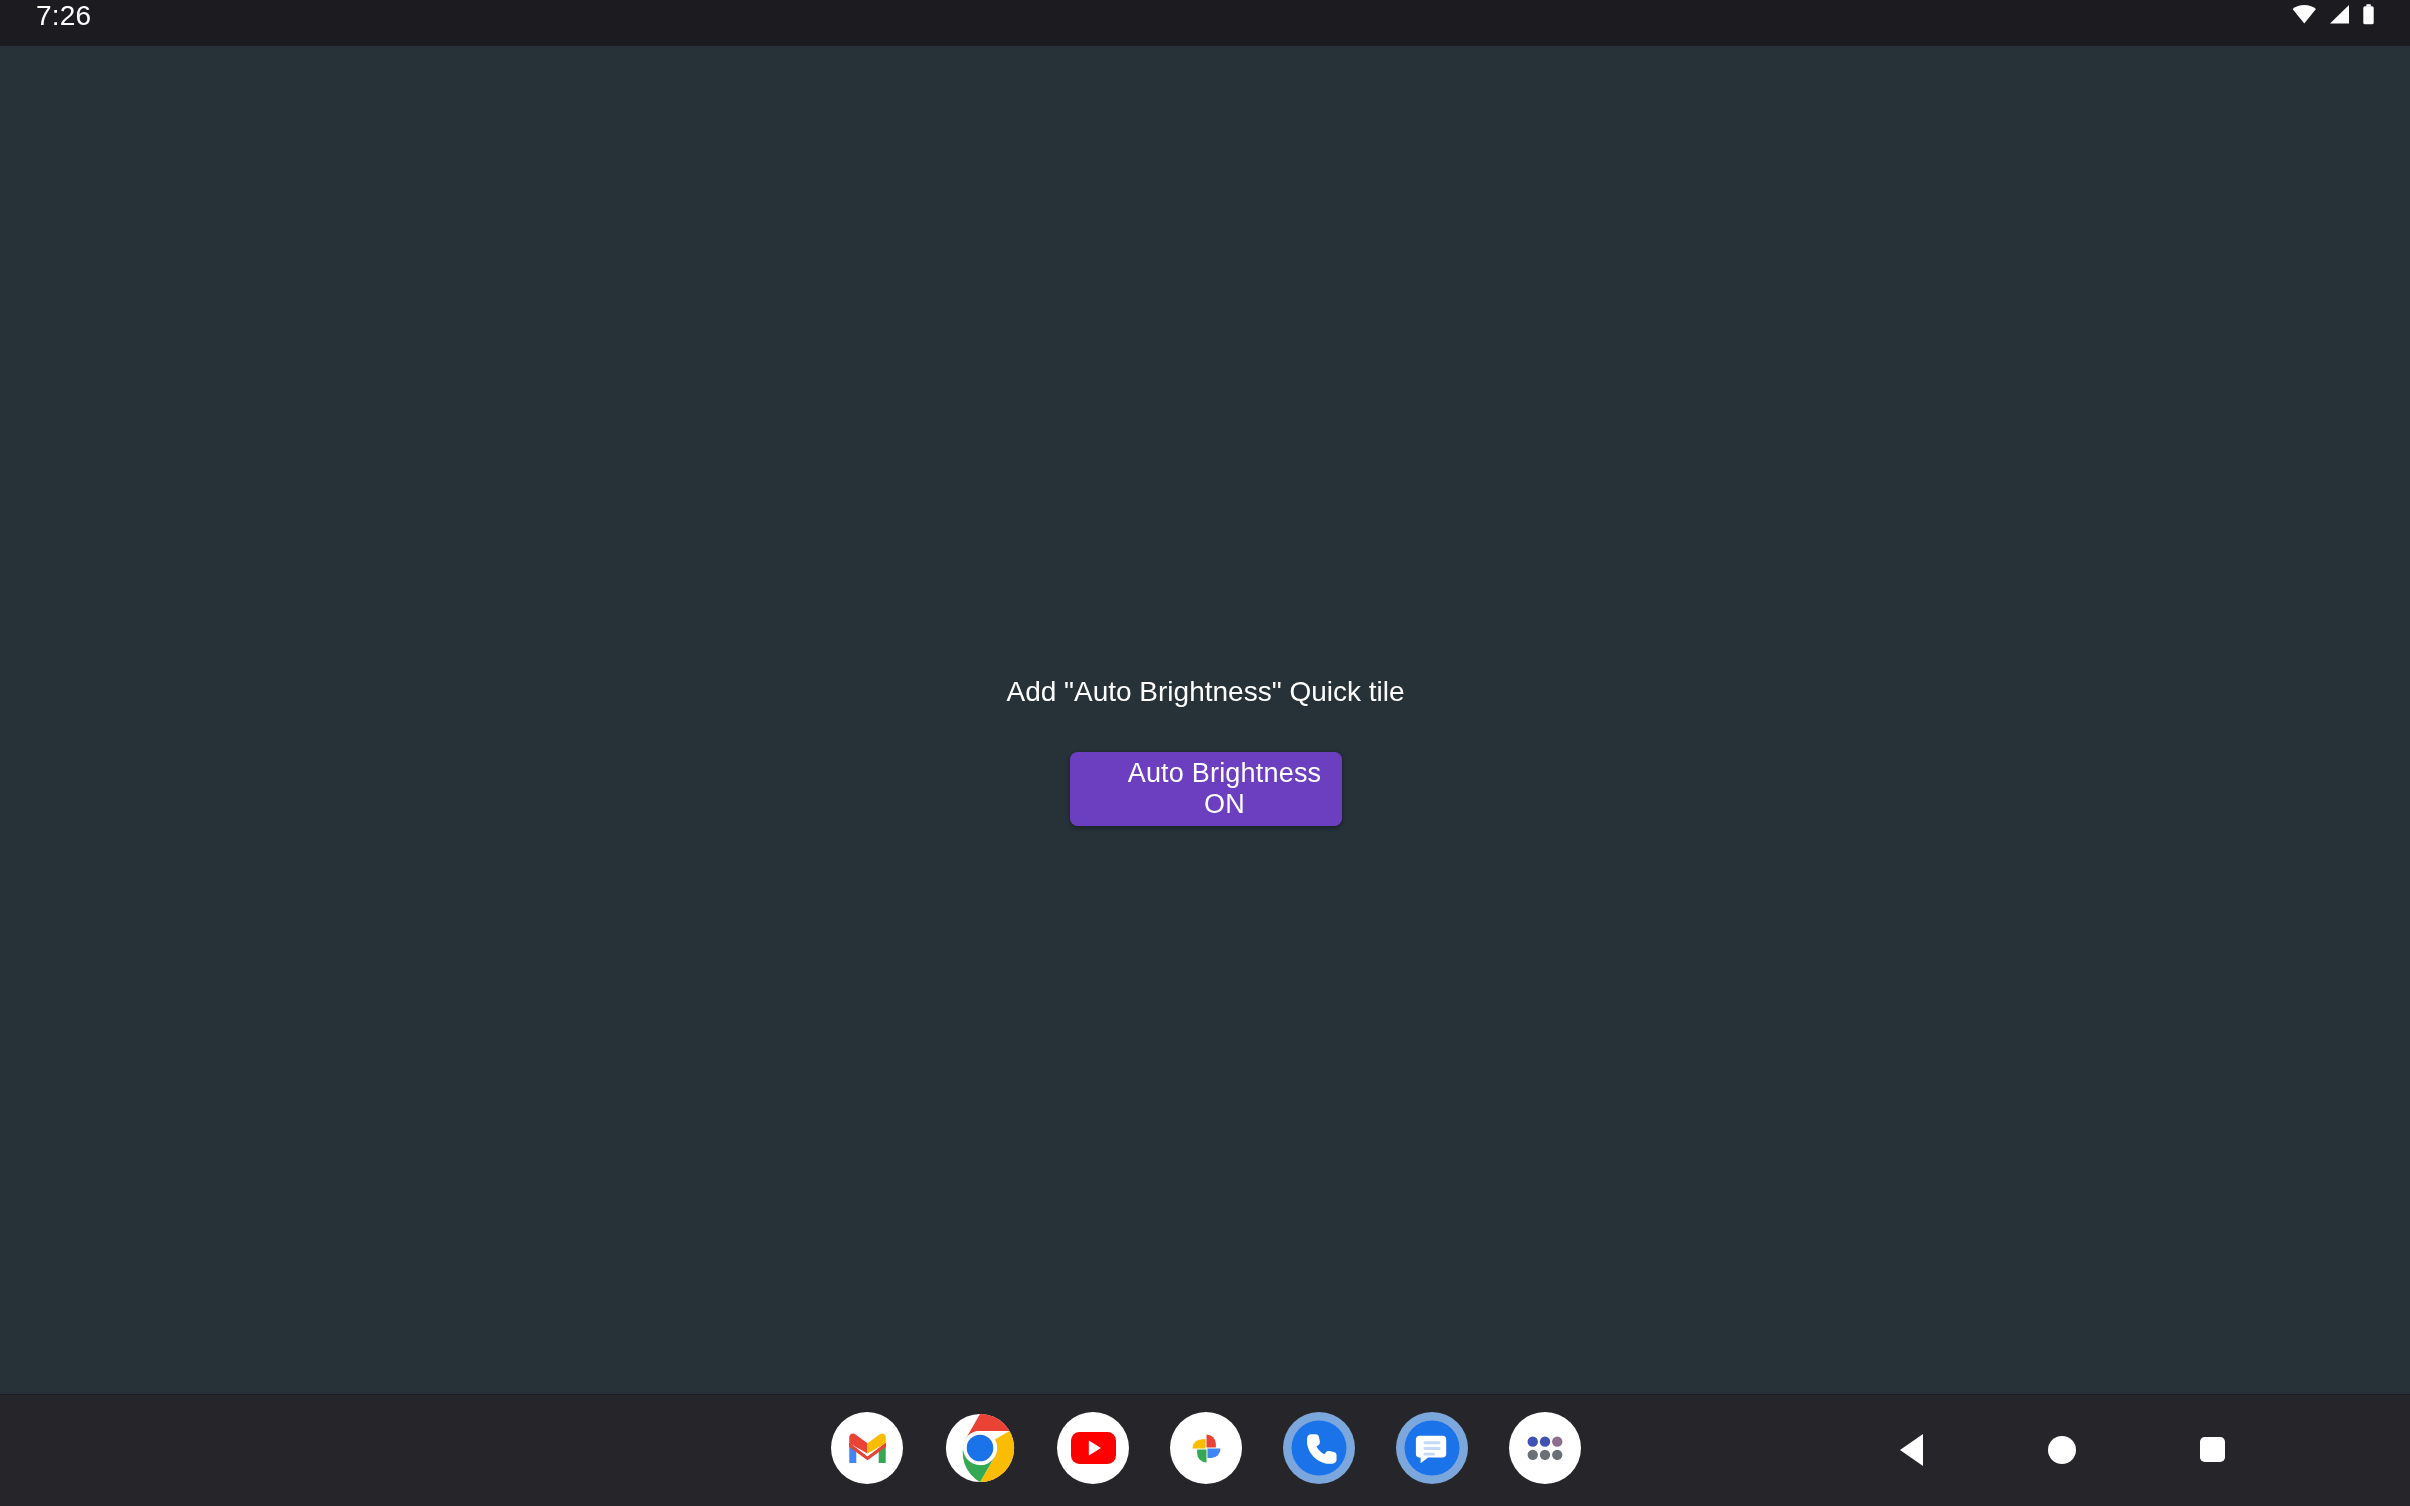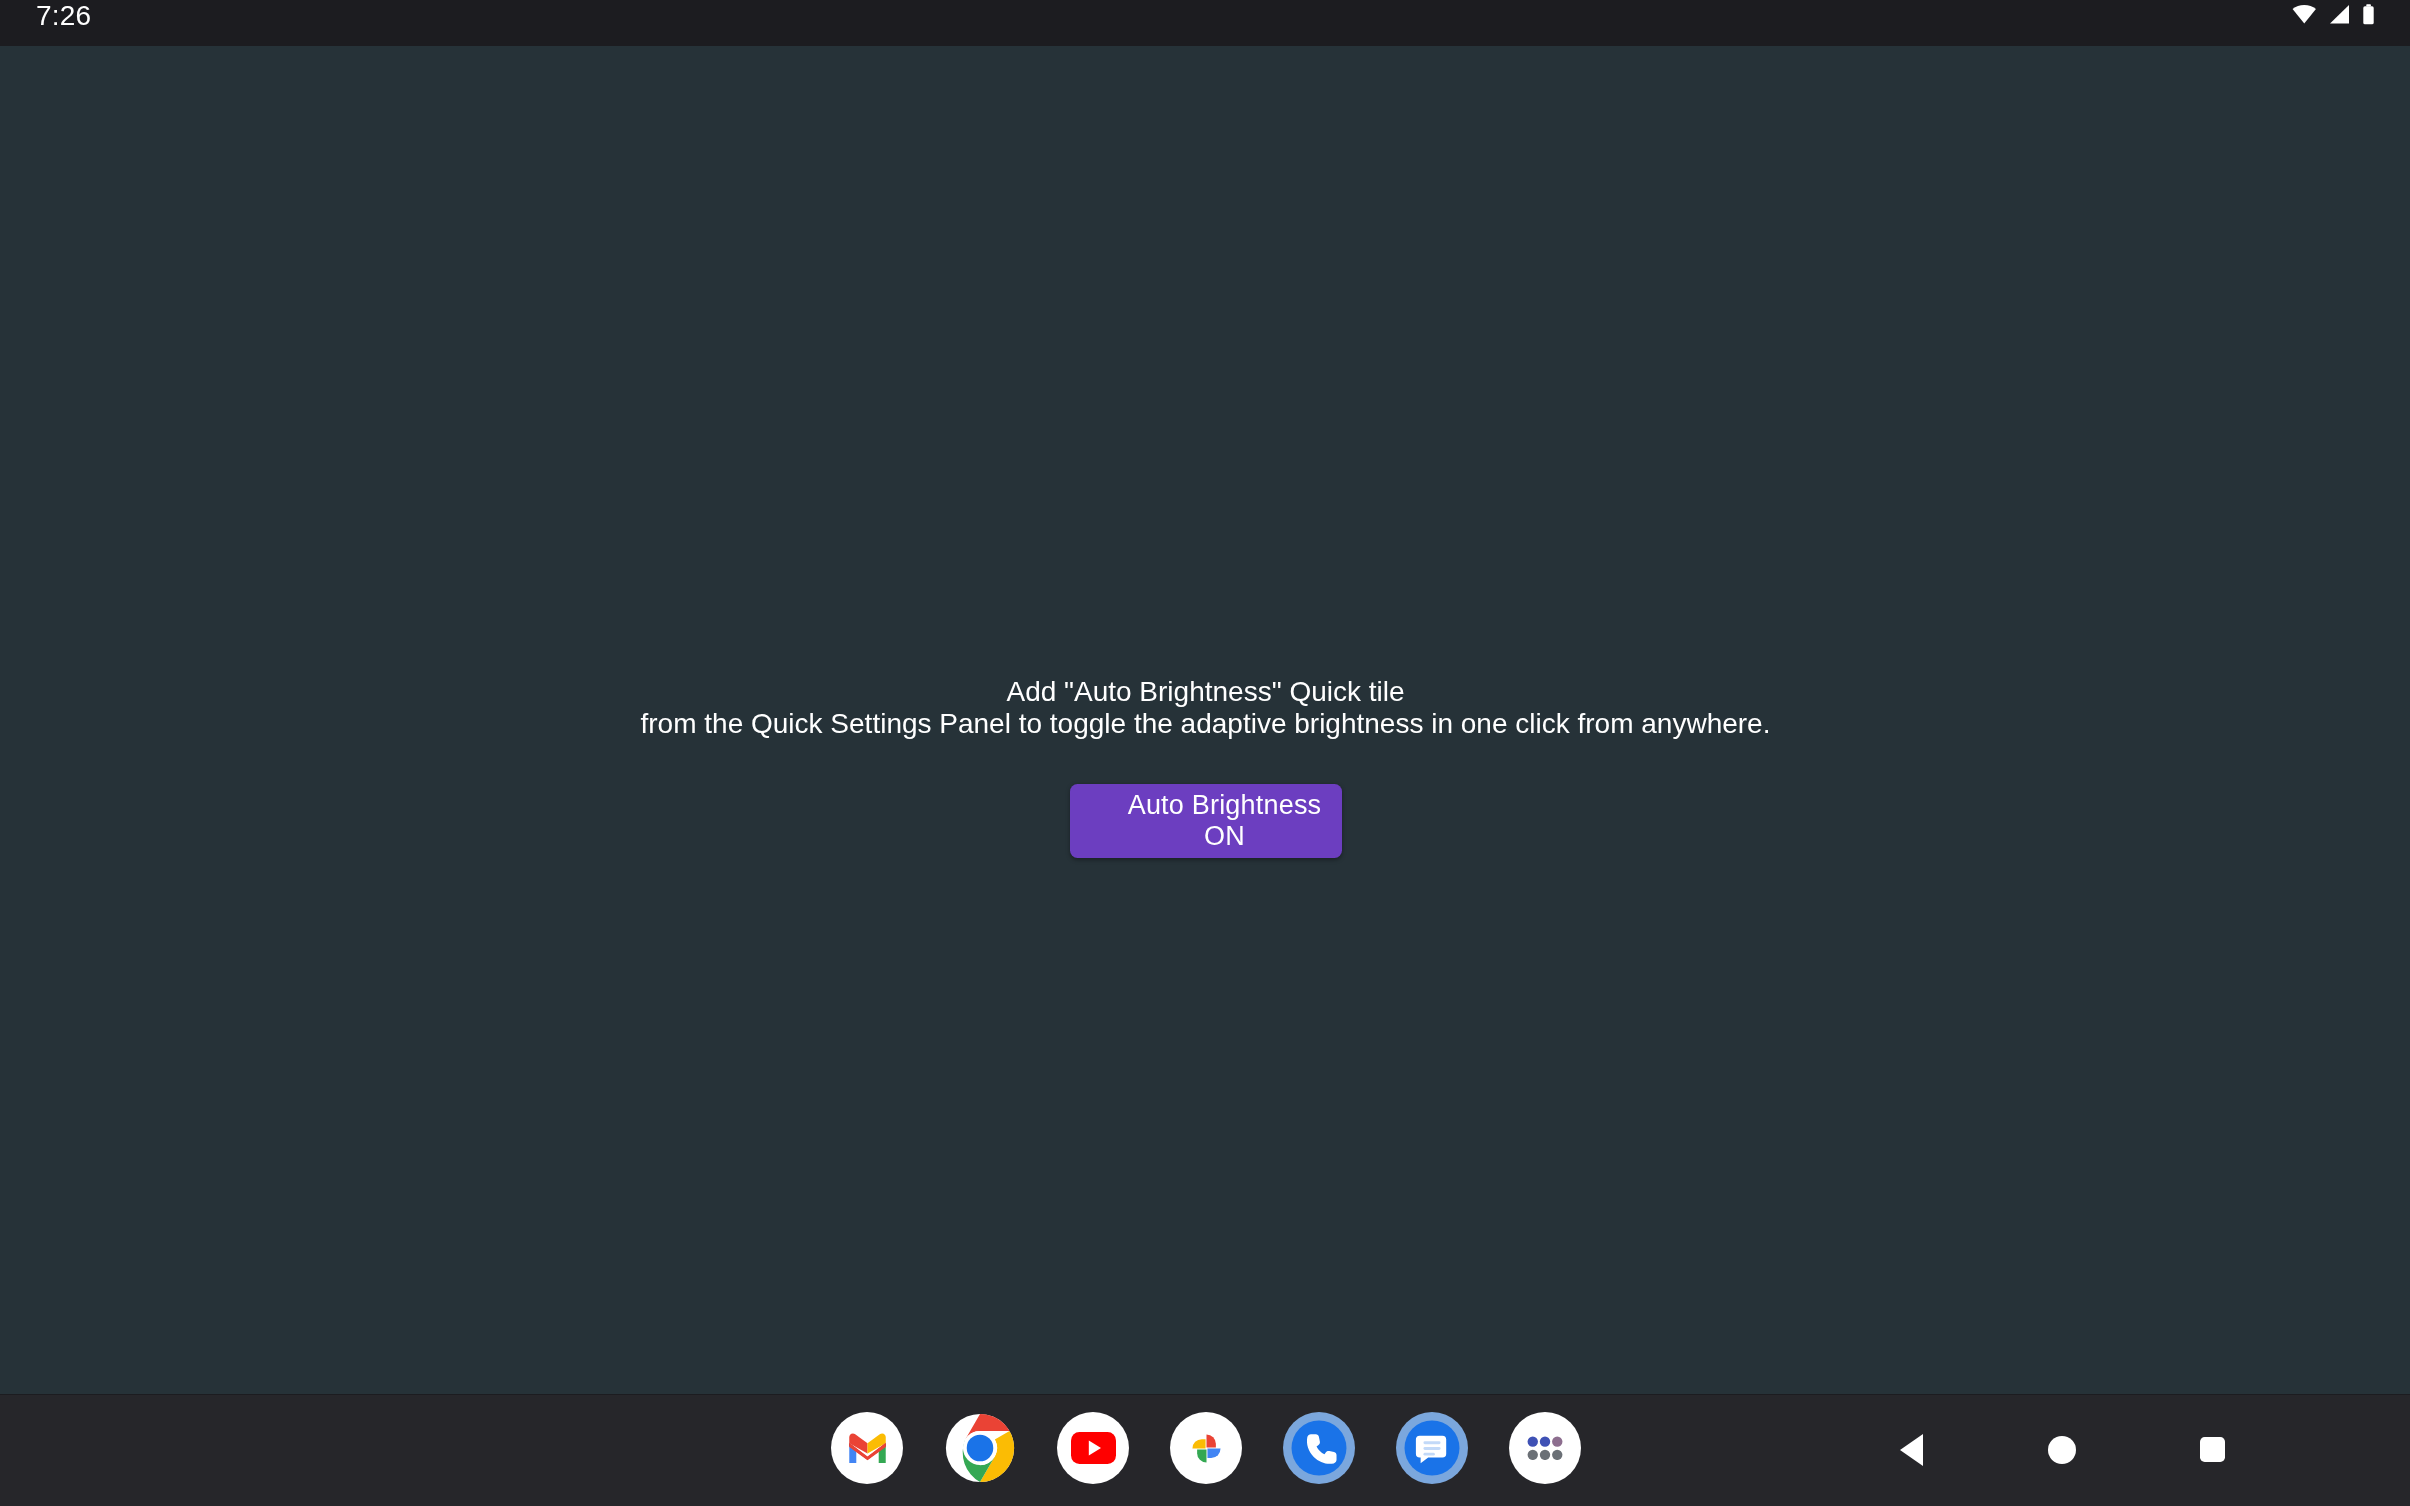--- a/index.html
+++ b/index.html
@@ -149,21 +149,20 @@
           <rect x="1.4" y="2.2" width="11.2" height="19.4" rx="1.8" fill="#ffffff"></rect>
         </svg>
       </span>
     </div>
   </div>
 
   <div id="app-body">
     <div id="content-center">
       <div id="instruction-text">
         <span class="line">Add "Auto Brightness" Quick tile</span>
-        <span class="line">from the Quick Settings Panel to toggle the adaptive brightness in one click from anywhere.</span>
       </div>
       <button id="toggle-button">Auto Brightness ON</button>
     </div>
   </div>
 
   <div id="dock-bar"></div>
 
   <div id="dock-icons">
 
     <div class="dock-icon white">

